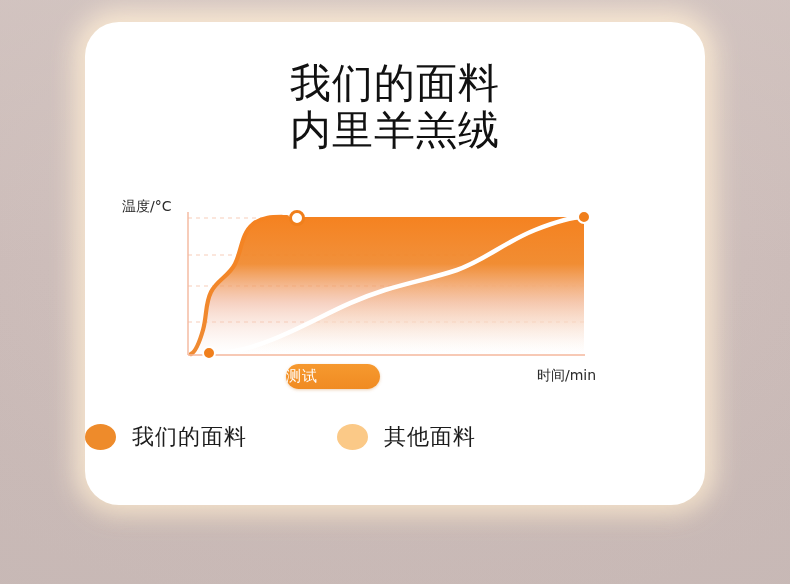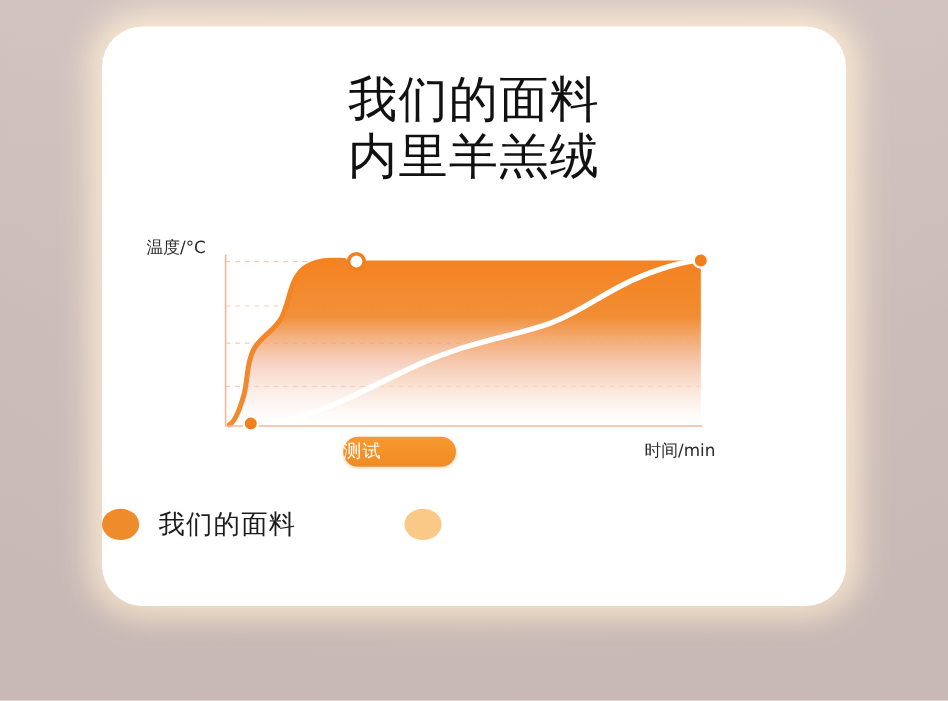--- a/index.html
+++ b/index.html
@@ -207,17 +207,18 @@
       <div id="test-pill">测试</div>
     </div>
 
     <div id="legend">
       <div class="legend-item">
         <span class="legend-dot" style="background:#ee8b2b"></span>
         <span class="legend-text">我们的面料</span>
       </div>
       <div class="legend-item">
         <span class="legend-dot" style="background:#fbc987"></span>
+        <span class="legend-text">其他面料</span>
       </div>
     </div>
 
   </div>
 </div>
 
 </body></html>

